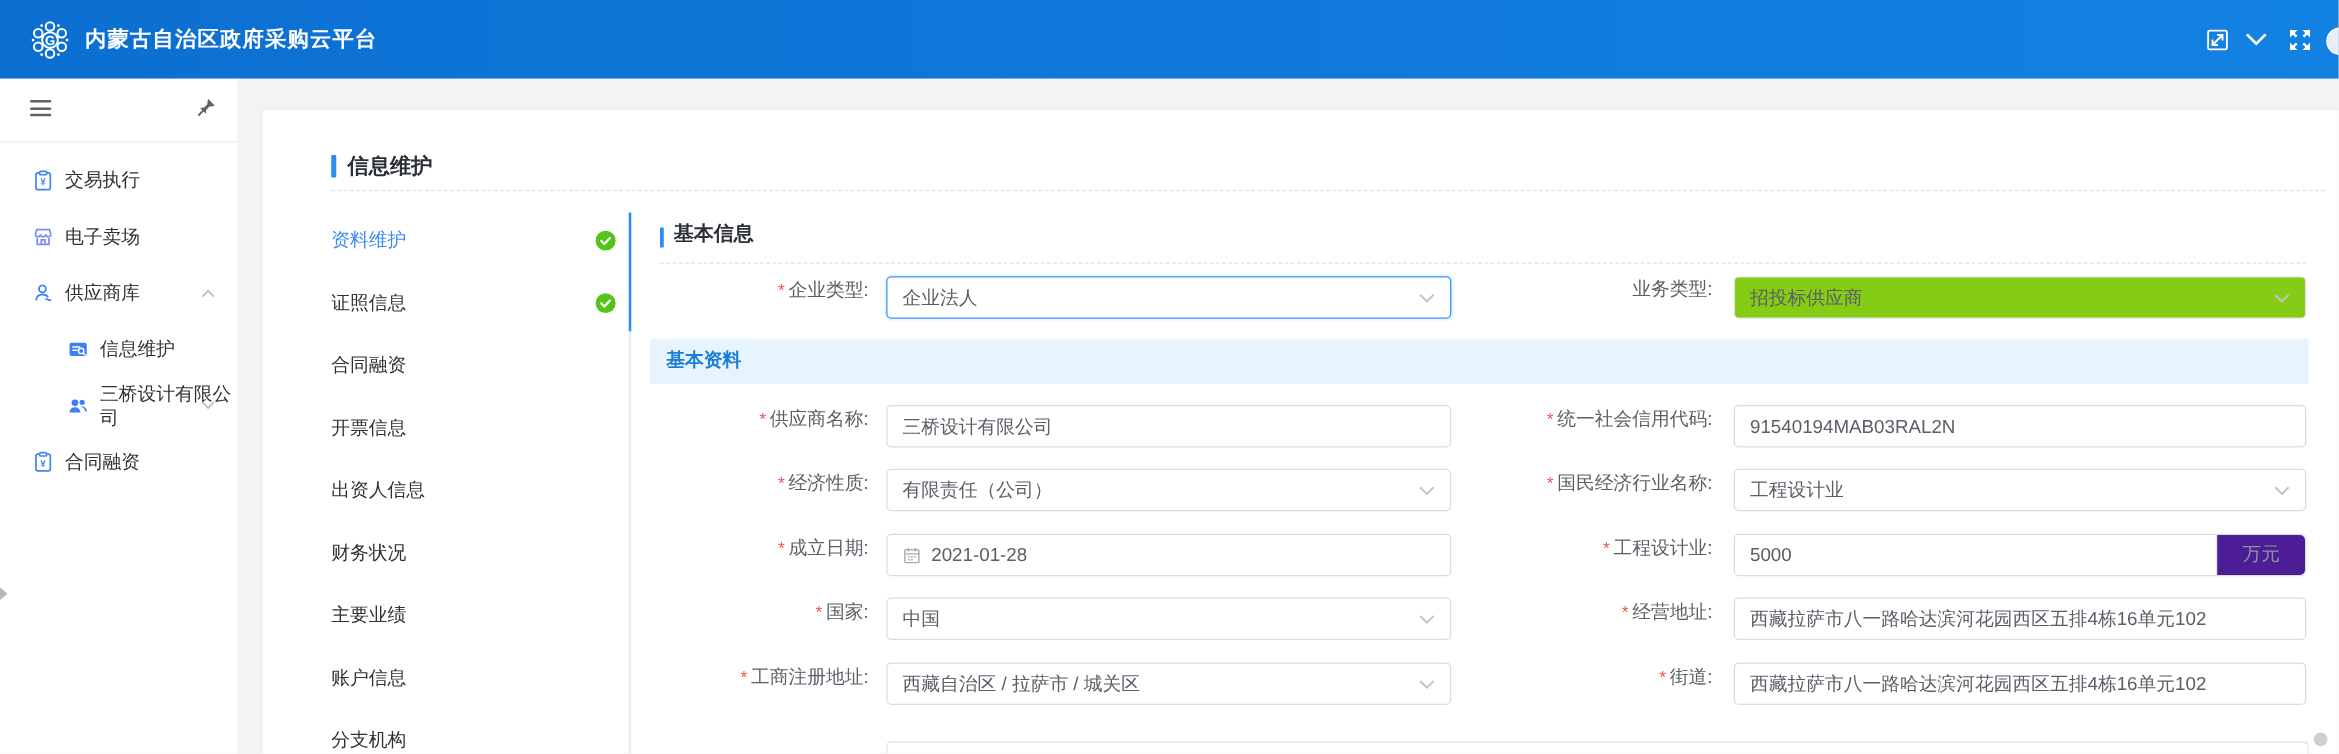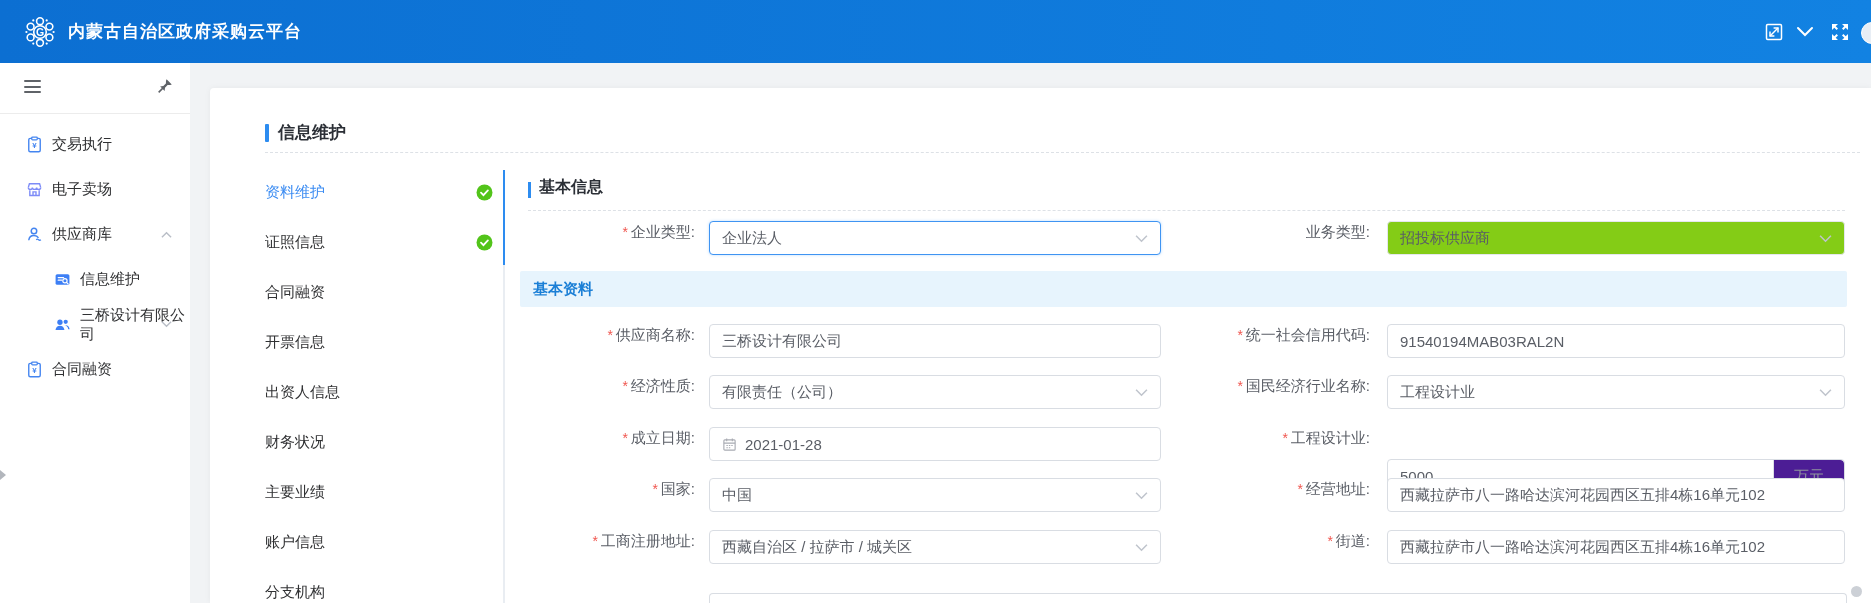--- a/index.html
+++ b/index.html
@@ -68,21 +68,21 @@
   .req{color:#f0564f;font-style:normal;margin-right:3px;font-size:14px;}
   .fctl{position:absolute;height:34px;box-sizing:border-box;border:1px solid #d9dde3;border-radius:4px;
     background:#fff;display:flex;align-items:center;padding:0 12px;font-size:15px;color:#5a5e66;
     white-space:nowrap;overflow:hidden;}
   .fc1{left:499px;width:452px;}
   .fc2{left:1177px;width:458px;}
   .fctl .chev{margin-left:auto;width:13px;height:13px;color:#bfc4cc;flex:0 0 auto;}
   .fctl.focused{border-color:#3f94f2;box-shadow:0 0 3px rgba(64,158,255,.35);}
   .fctl.dis{background:#84cc16;border-color:#e4e7ed;}
   .fctl .cal{width:15px;height:15px;margin-right:8px;flex:0 0 auto;}
-  .money{padding:0;margin-top:32px;}
+  .money{padding:0;}
   .money .mval{padding:0 12px;flex:1 1 auto;}
   .money .unit{width:70px;height:32px;line-height:32px;text-align:center;background:#4c1d95;
     border-left:1px solid #dcdfe6;color:#8f949c;border-radius:0 4px 4px 0;flex:0 0 auto;}
   .partial{top:505px;left:499px;width:1136px;height:30px;border:1px solid #d9dde3;border-bottom:none;
     border-radius:4px 4px 0 0;position:absolute;background:#fff;}
   .corner-dot{position:absolute;left:1851px;top:586px;width:11px;height:11px;border-radius:50%;background:#ccd0d6;}
 </style>
 </head>
 <body>
 

